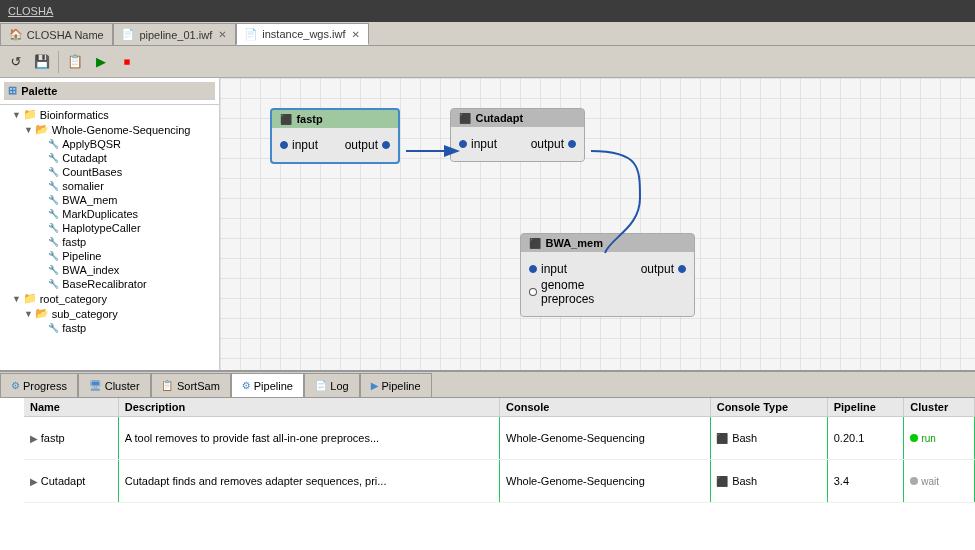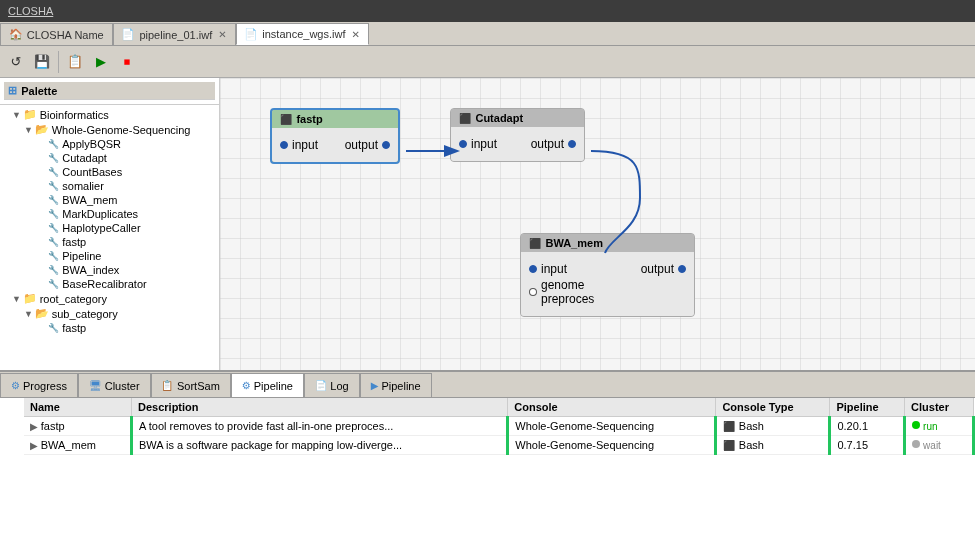--- a/index.html
+++ b/index.html
@@ -236,30 +236,30 @@
       border-bottom: 1px solid #ccc;
       border-right: 1px solid #ccc;
       padding: 3px 6px;
       text-align: left;
       font-weight: bold;
       position: sticky;
       top: 0;
       z-index: 2;
     }
     .results-table td {
-      padding: 3px 6px;
+      padding: 15px 6px;
       border-bottom: 1px solid #eee;
-      border-right: 3px solid #22c55e;
+      border-right: 1px solid #22c55e;
     }
     .row-arrow { color: #666; font-size: 10px; }
     .status-run { color: #00aa00; font-size: 10px; }
     .status-wait { color: #888; font-size: 10px; }
     .status-badge {
       display: flex;
-      align-items: flex-start;
+      align-items: center;
       gap: 3px;
     }
     .status-circle {
       width: 8px;
       height: 8px;
       border-radius: 50%;
       display: inline-block;
     }
     .status-circle.run { background: #00cc00; }
     .status-circle.wait { background: #aaaaaa; }
@@ -472,28 +472,28 @@
     <td>0.20.1</td>
     <td>
       <div class="status-badge">
         <span class="status-circle run"></span>
         <span class="status-run">run</span>
       </div>
     </td>
   </tr>
           <tr>
     <td>
-      <span class="row-arrow">▶</span>&nbsp;BWA_mem
+      <span class="row-arrow">▶</span>&nbsp;Cutadapt
     </td>
-    <td>BWA is a software package for mapping low-diverge...</td>
+    <td>Cutadapt finds and removes adapter sequences, pri...</td>
     <td>Whole-Genome-Sequencing</td>
     <td>
       <span style="font-size:10px;margin-right:3px;">⬛</span>Bash
     </td>
-    <td>0.7.15</td>
+    <td>3.4</td>
     <td>
       <div class="status-badge">
         <span class="status-circle wait"></span>
         <span class="status-wait">wait</span>
       </div>
     </td>
   </tr>
         </tbody>
     </table>
   </div>

